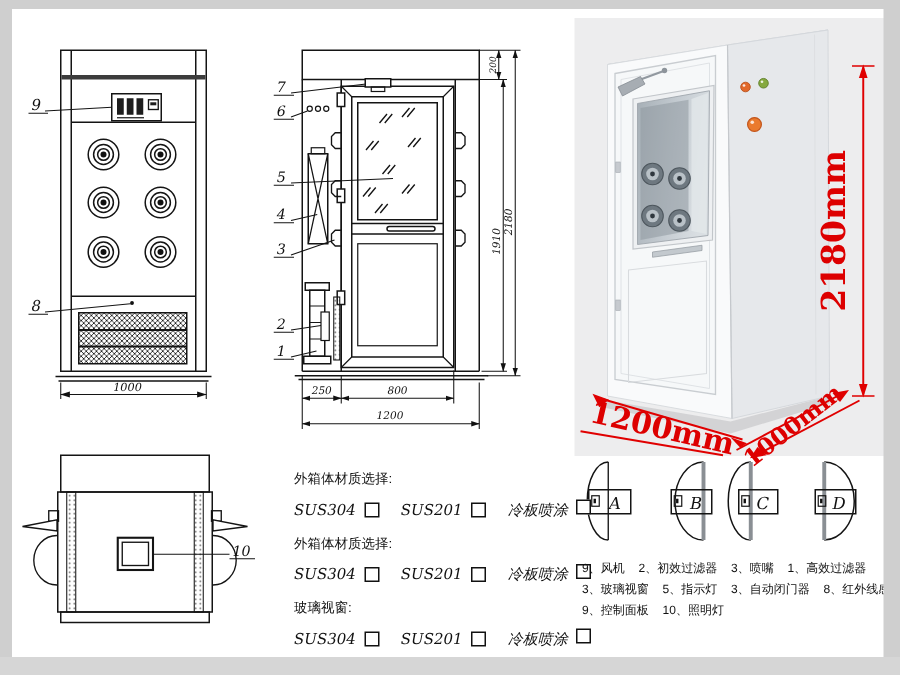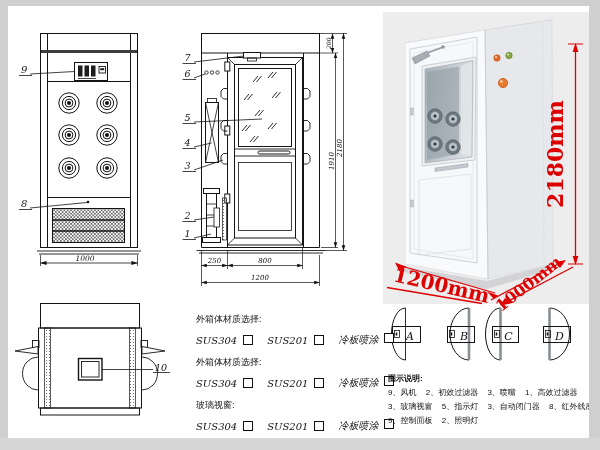--- a/index.html
+++ b/index.html
@@ -378,30 +378,29 @@
         <span class="cb"></span>
       </span>
     <span class="mat-opt">
         <span>冷板喷涂</span>
         <span class="cb"></span>
       </span>
   </div>
 </div>
 
 <div class="legend-block">
-  <div class="lg-title">图示说明:</div>
   <div class="lg-line">
     <span>9、风机</span>
     <span>2、初效过滤器</span>
     <span>3、喷嘴</span>
     <span>1、高效过滤器</span>
   </div>
   <div class="lg-line">
     <span>3、玻璃视窗</span>
     <span>5、指示灯</span>
     <span>3、自动闭门器</span>
     <span>8、红外线感应器</span>
   </div>
   <div class="lg-line">
     <span>9、控制面板</span>
-    <span>2、照明灯</span>
+    <span>10、照明灯</span>
   </div>
 </div>
 
 </body></html>

